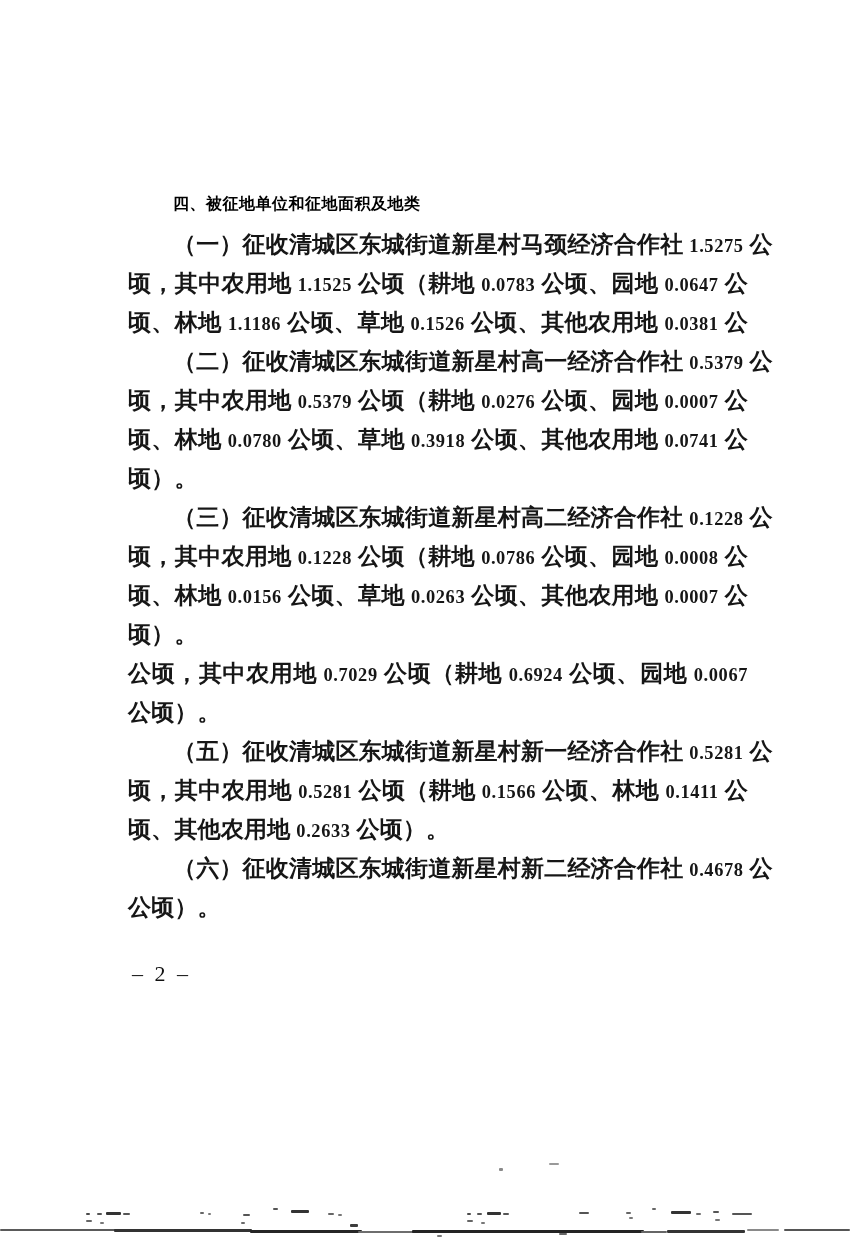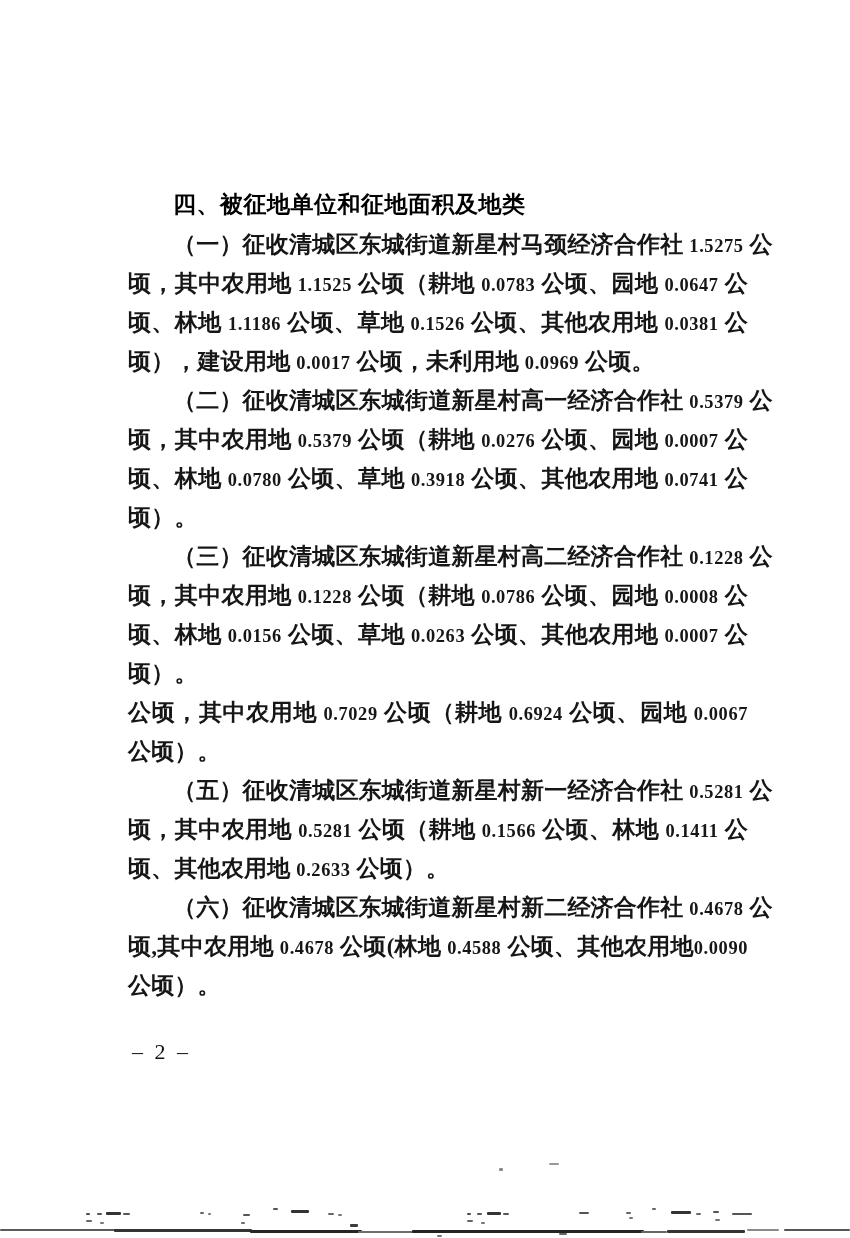--- a/index.html
+++ b/index.html
@@ -14,21 +14,21 @@
   }
   .content {
     position: absolute;
     left: 128px;
     top: 183px;
     width: 620px;
   }
   .heading {
     font-family: "Liberation Sans", "DejaVu Sans", sans-serif;
     font-weight: 700;
-    font-size: 23px;
+    font-size: 16px;
     line-height: 42px;
     padding-left: 45px;
     letter-spacing: 0.5px;
     color: #000;
     white-space: nowrap;
   }
   .para { margin: 0; }
   .line {
     font-size: 23px;
     line-height: 39px;
@@ -63,21 +63,20 @@
 <body>
 
 <div class="page">
   <div class="content">
     <div class="heading">四、被征地单位和征地面积及地类</div>
     <div id="paras">
         <div class="para">
           <div class="line first">（一）征收清城区东城街道新星村马颈经济合作社 <span class="num">1.5275</span> 公</div>
           <div class="line">顷，其中农用地 <span class="num">1.1525</span> 公顷（耕地 <span class="num">0.0783</span> 公顷、园地 <span class="num">0.0647</span> 公</div>
           <div class="line">顷、林地 <span class="num">1.1186</span> 公顷、草地 <span class="num">0.1526</span> 公顷、其他农用地 <span class="num">0.0381</span> 公</div>
-          <div class="line last">顷），建设用地 <span class="num">0.0017</span> 公顷，未利用地 <span class="num">0.0969</span> 公顷。</div>
         </div>
         <div class="para">
           <div class="line first">（二）征收清城区东城街道新星村高一经济合作社 <span class="num">0.5379</span> 公</div>
           <div class="line">顷，其中农用地 <span class="num">0.5379</span> 公顷（耕地 <span class="num">0.0276</span> 公顷、园地 <span class="num">0.0007</span> 公</div>
           <div class="line">顷、林地 <span class="num">0.0780</span> 公顷、草地 <span class="num">0.3918</span> 公顷、其他农用地 <span class="num">0.0741</span> 公</div>
           <div class="line last">顷）。</div>
         </div>
         <div class="para">
           <div class="line first">（三）征收清城区东城街道新星村高二经济合作社 <span class="num">0.1228</span> 公</div>
           <div class="line">顷，其中农用地 <span class="num">0.1228</span> 公顷（耕地 <span class="num">0.0786</span> 公顷、园地 <span class="num">0.0008</span> 公</div>
@@ -88,21 +87,20 @@
           <div class="line">公顷，其中农用地 <span class="num">0.7029</span> 公顷（耕地 <span class="num">0.6924</span> 公顷、园地 <span class="num">0.0067</span></div>
           <div class="line last">公顷）。</div>
         </div>
         <div class="para">
           <div class="line first">（五）征收清城区东城街道新星村新一经济合作社 <span class="num">0.5281</span> 公</div>
           <div class="line">顷，其中农用地 <span class="num">0.5281</span> 公顷（耕地 <span class="num">0.1566</span> 公顷、林地 <span class="num">0.1411</span> 公</div>
           <div class="line last">顷、其他农用地 <span class="num">0.2633</span> 公顷）。</div>
         </div>
         <div class="para">
           <div class="line first">（六）征收清城区东城街道新星村新二经济合作社 <span class="num">0.4678</span> 公</div>
-          <div class="line">顷,其中农用地 <span class="num">0.4678</span> 公顷(林地 <span class="num">0.4588</span> 公顷、其他农用地<span class="num">0.0090</span></div>
           <div class="line last">公顷）。</div>
         </div>
       </div>
     <div class="pageno">– 2 –</div>
   </div>
   <div id="artifacts">
       <div class="artifact" style="left: 0px; top: 1229px; width: 118px; height: 2px; background: rgb(90, 90, 90);"></div>
       <div class="artifact" style="left: 114px; top: 1229px; width: 138px; height: 3px; background: rgb(51, 51, 51);"></div>
       <div class="artifact" style="left: 250px; top: 1230px; width: 112px; height: 3px; background: rgb(38, 38, 38);"></div>
       <div class="artifact" style="left: 358px; top: 1231px; width: 58px; height: 2px; background: rgb(110, 110, 110);"></div>

